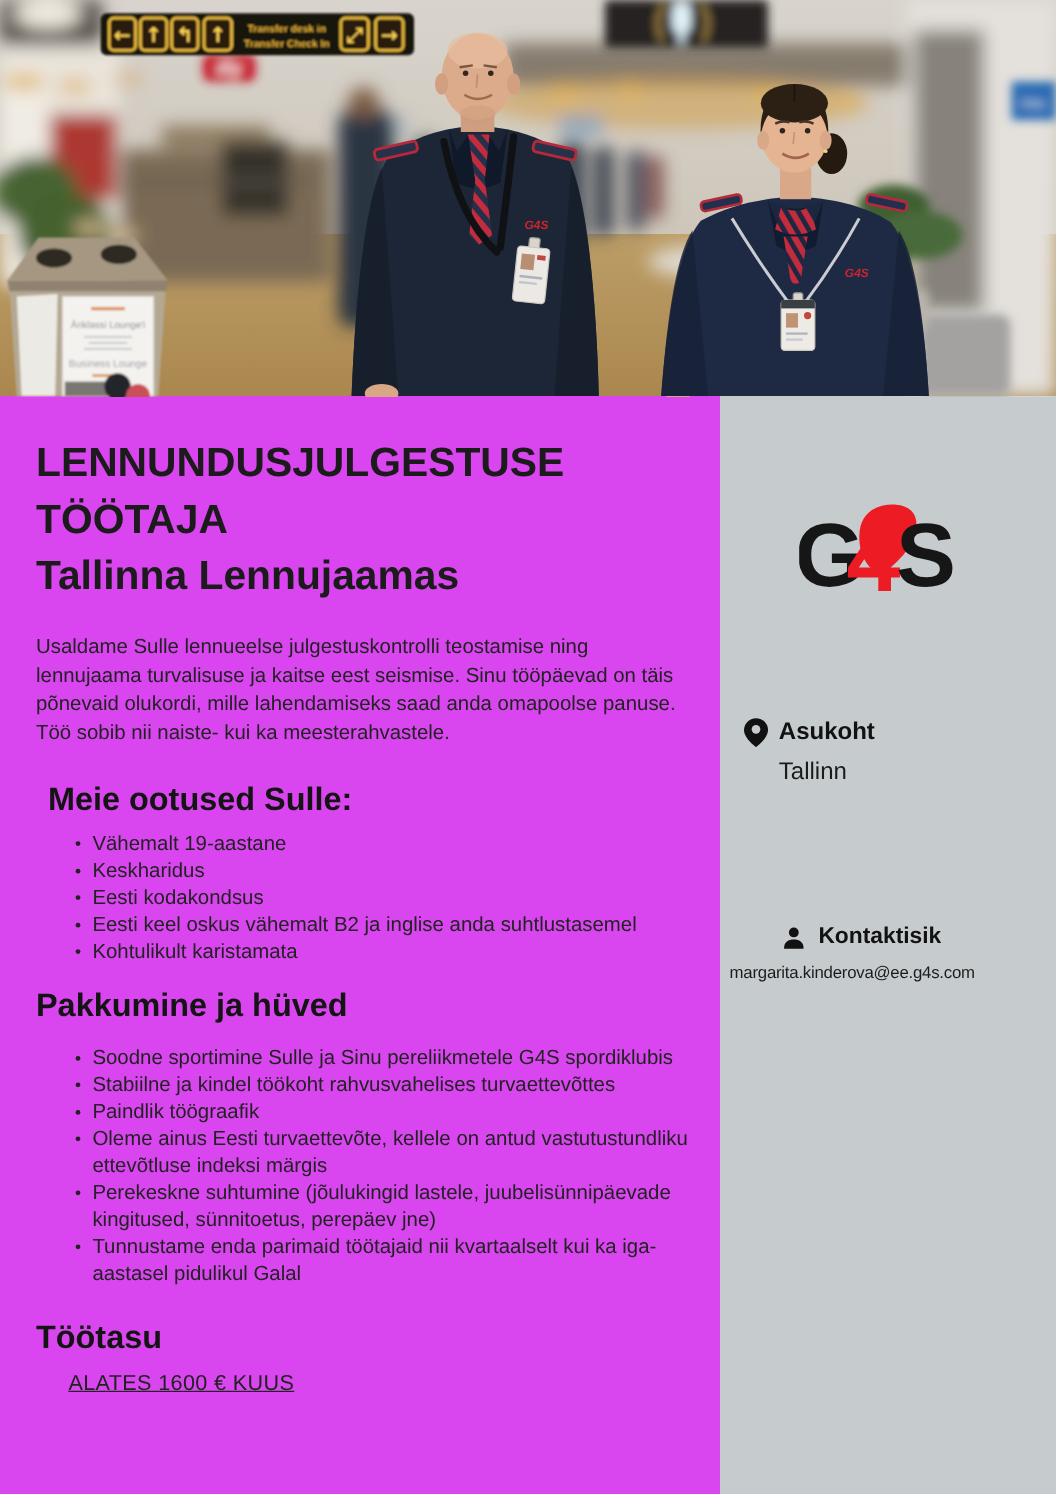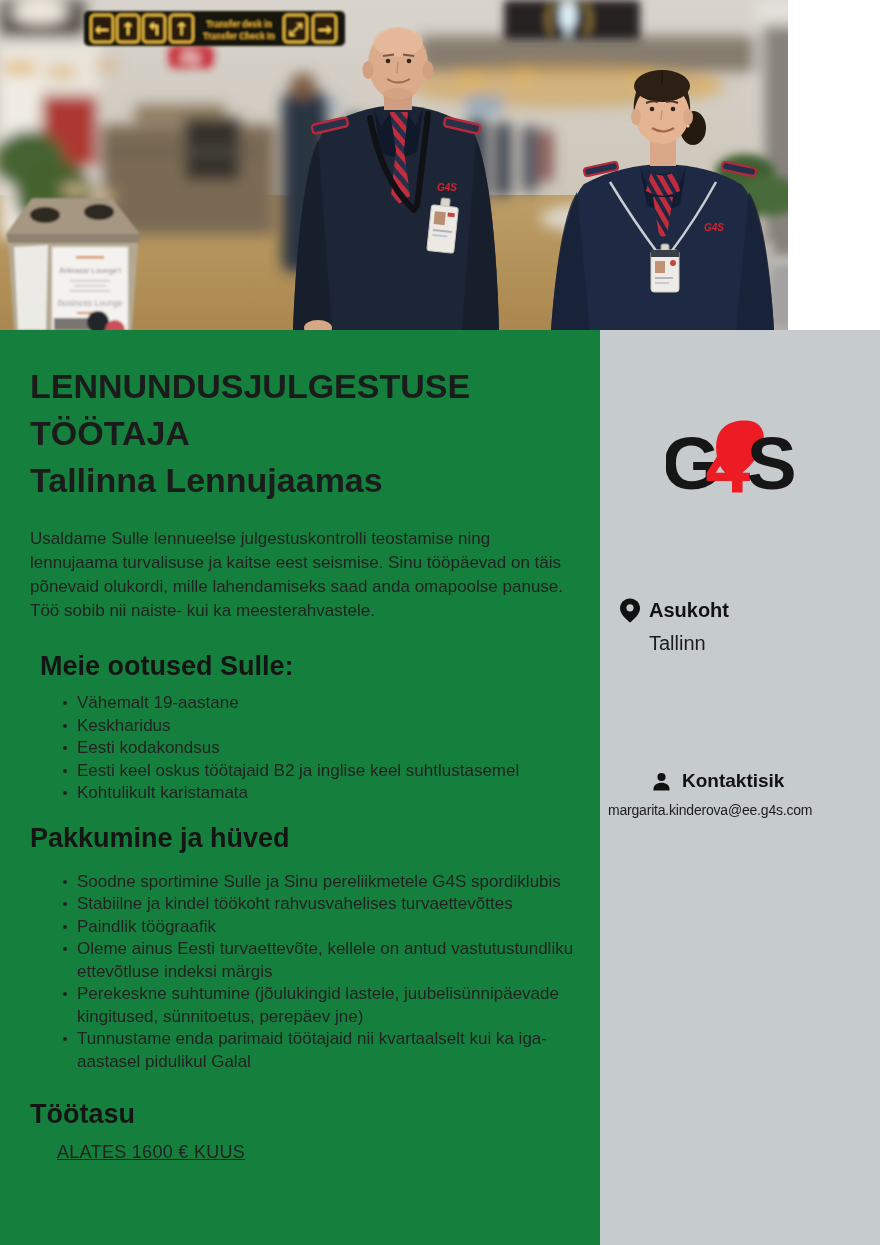--- a/index.html
+++ b/index.html
@@ -1,21 +1,21 @@
 <!DOCTYPE html>
 <html><head>
 <meta charset="utf-8">
 <style>
   html,body{margin:0;padding:0;}
   body{
     width:880px;height:1245px;position:relative;overflow:hidden;
     background:#ffffff;font-family:"Liberation Sans",sans-serif;color:#1f1f1f;
   }
-  .photo{position:absolute;left:0;top:0;width:788px;height:330px;overflow:hidden;background:#cfc8bd;}
-  .main{position:absolute;left:0;top:330px;width:600px;height:915px;background:#15803d;}
+  .photo{position:absolute;left:0;top:0;width:880px;height:330px;overflow:hidden;background:#cfc8bd;}
+  .main{position:absolute;left:0;top:330px;width:600px;height:915px;background:#d946ef;}
   .sidebar{position:absolute;left:600px;top:330px;width:280px;height:915px;background:#c6cbcd;}
 
   h1.title{margin:33px 0 0 30px;font-size:34px;line-height:47px;font-weight:bold;color:#1b1b1b;}
   h1.title span{display:block;}
   .intro{margin:23px 0 0 30px;width:538px;font-size:17px;line-height:24px;color:#222;}
   h2{font-size:27px;color:#141414;font-weight:bold;}
   .h-expect{margin:28px 0 0 40px;}
   .h-offer{margin:18px 0 0 30px;}
   .h-salary{margin:26px 0 0 30px;}
   ul.blist{margin:10px 0 0 0;padding:0 0 0 63px;list-style:none;width:590px;
@@ -263,21 +263,21 @@
     <span>LENNUNDUSJULGESTUSE TÖÖTAJA</span>
     <span>Tallinna Lennujaamas</span>
   </h1>
   <p class="intro">Usaldame Sulle lennueelse julgestuskontrolli teostamise ning lennujaama turvalisuse ja kaitse eest seismise. Sinu tööpäevad on täis põnevaid olukordi, mille lahendamiseks saad anda omapoolse panuse. Töö sobib nii naiste- kui ka meesterahvastele.</p>
 
   <h2 class="h-expect">Meie ootused Sulle:</h2>
   <ul class="blist">
       <li>Vähemalt 19-aastane</li>
       <li>Keskharidus</li>
       <li>Eesti kodakondsus</li>
-      <li>Eesti keel oskus töötajaid B2 ja inglise keel suhtlustasemel</li>
+      <li>Eesti keel oskus vähemalt B2 ja inglise anda suhtlustasemel</li>
       <li>Kohtulikult karistamata</li>
     </ul>
 
   <h2 class="h-offer">Pakkumine ja hüved</h2>
   <ul class="blist offer">
       <li>Soodne sportimine Sulle ja Sinu pereliikmetele G4S spordiklubis</li>
       <li>Stabiilne ja kindel töökoht rahvusvahelises turvaettevõttes</li>
       <li>Paindlik töögraafik</li>
       <li>Oleme ainus Eesti turvaettevõte, kellele on antud vastutustundliku ettevõtluse indeksi märgis</li>
       <li>Perekeskne suhtumine (jõulukingid lastele, juubelisünnipäevade kingitused, sünnitoetus, perepäev jne)</li>

